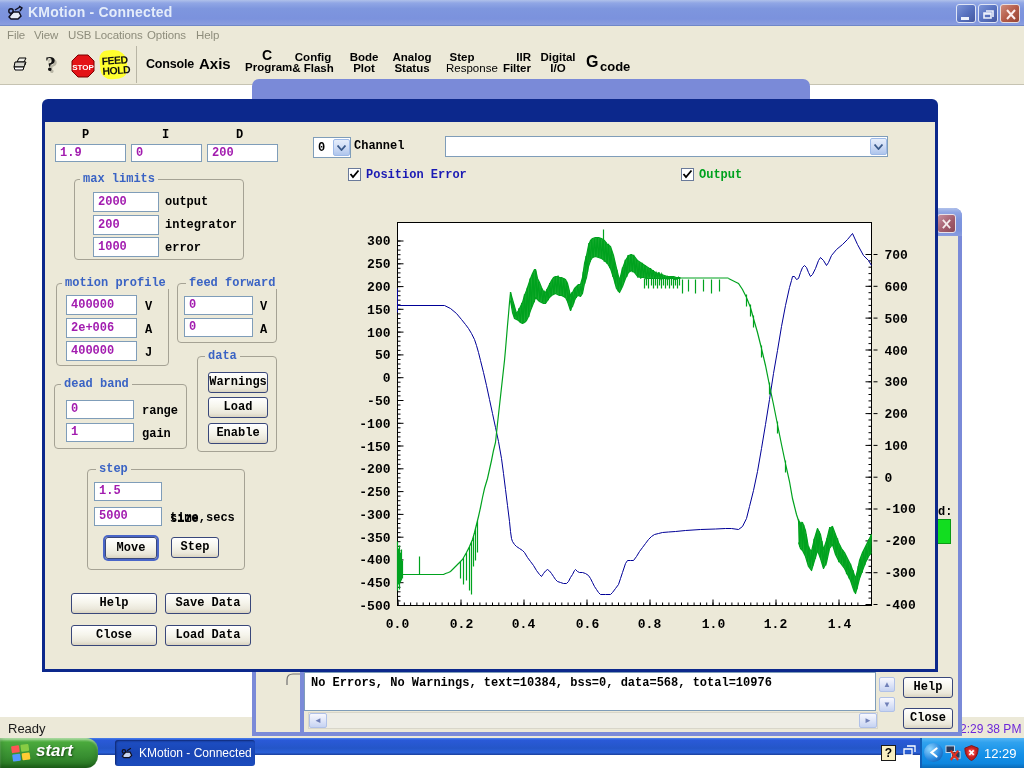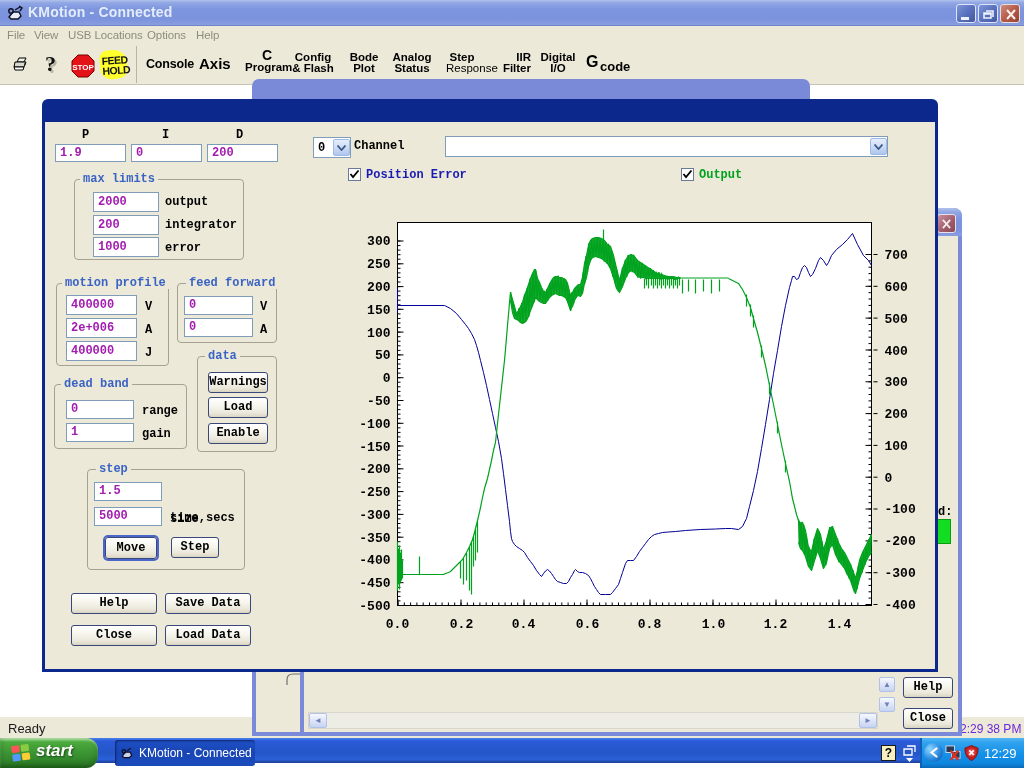--- a/index.html
+++ b/index.html
@@ -121,20 +121,23 @@
       <svg class="abs" style="left:3px;top:4px" width="11" height="10" viewBox="0 0 12 11">
           <path d="M2 1 L10 10 M10 1 L2 10" stroke="#f4ecec" stroke-width="2" fill="none"></path>
         </svg>
     </div>
   </div>
   <div class="abs" style="left:4px;top:28px;width:654px;height:496px;background:#ece9d8;">
 
     <div class="abs mono" style="left:634px;top:269px;font-size:12px;">d:</div>
     <div class="abs" style="left:633px;top:283px;width:14px;height:25px;background:#12dd20;border:1px solid #0a9a14;"></div>
 
+    <div class="abs" style="left:0px;top:436px;width:572px;height:39px;background:#fff;border:1px solid #7f9db9;">
+      <div class="abs mono" style="left:6px;top:3px;font-size:12px;">No Errors, No Warnings, text=10384, bss=0, data=568, total=10976</div>
+    </div>
     <div class="abs" style="left:575px;top:441px;width:16px;height:15px;background:linear-gradient(180deg,#f8f8fe,#c6d3f2);border:1px solid #b0c1e8;border-radius:2px;color:#7080b8;font-size:8px;text-align:center;line-height:14px;">▲</div>
     <div class="abs" style="left:575px;top:461px;width:16px;height:15px;background:linear-gradient(180deg,#f8f8fe,#c6d3f2);border:1px solid #b0c1e8;border-radius:2px;color:#7080b8;font-size:8px;text-align:center;line-height:14px;">▼</div>
     <div class="abs" style="left:4px;top:476px;width:570px;height:17px;background:#eeede5;border:1px solid #d8d6ca;">
       <div class="abs" style="left:0;top:0;width:18px;height:15px;background:linear-gradient(180deg,#f8f8fe,#c6d3f2);border:1px solid #b0c1e8;border-radius:2px;color:#7080b8;font-size:8px;text-align:center;line-height:14px;">◄</div>
       <div class="abs" style="left:550px;top:0;width:18px;height:15px;background:linear-gradient(180deg,#f8f8fe,#c6d3f2);border:1px solid #b0c1e8;border-radius:2px;color:#7080b8;font-size:8px;text-align:center;line-height:14px;">►</div>
     </div>
     <div class="xpbtn" style="left:599px;top:441px;width:50px;height:21px;line-height:19px;">Help</div>
     <div class="xpbtn" style="left:599px;top:472px;width:50px;height:21px;line-height:19px;">Close</div>
   </div>
 </div>
@@ -285,21 +288,21 @@
             <polygon points="443,310 445,313 447,312 450,320 453,337 456,341 459,328 462,318 465,324 468,339 471,330 474,318 477,316 480,324 483,332 486,338 489,342 492,348 495,354 498,362 500,368 502,360 504,350 507,342 510,336 513,330 516,324 516,342 513,346 510,352 507,360 504,368 502,376 500,383 498,379 495,370 492,364 489,358 486,354 483,350 480,344 477,334 474,338 471,352 468,358 465,348 462,340 459,350 456,360 453,356 450,346 447,340 445,338 443,332" fill="#0da826" fill-opacity="0.95" stroke="none"></polygon>
             <path d="M443.0,308.8 L444.3,336.3 L445.6,311.4 L446.9,338.6 L448.2,314.3 L449.5,344.0 L450.8,324.1 L452.1,351.7 L453.4,336.0 L454.7,357.2 L456.0,339.8 L457.3,355.3 L458.6,328.3 L459.9,348.1 L461.2,321.0 L462.5,340.3 L463.8,320.9 L465.1,347.9 L466.4,330.6 L467.7,355.9 L469.0,337.0 L470.3,354.9 L471.6,327.5 L472.9,343.1 L474.2,316.6 L475.5,334.8 L476.8,315.7 L478.1,337.0 L479.4,323.4 L480.7,344.4 L482.0,327.9 L483.3,351.8 L484.6,335.3 L485.9,352.8 L487.2,339.7 L488.5,355.9 L489.8,343.7 L491.1,363.6 L492.4,349.9 L493.7,368.0 L495.0,353.3 L496.3,373.5 L497.6,359.9 L498.9,381.6 L500.2,367.3 L501.5,378.6 L502.8,355.5 L504.1,366.9 L505.4,347.2 L506.7,362.3 L508.0,341.1 L509.3,354.8 L510.6,335.8 L511.9,348.9 L513.2,328.8 L514.5,344.1 L515.8,324.0" stroke="#00a21e" stroke-width="1.3" fill="none"></path>
             <path d="M443,310 L445,313 L447,312 L450,320 L453,337 L456,341 L459,328 L462,318 L465,324 L468,339 L471,330 L474,318 L477,316 L480,324 L483,332 L486,338 L489,342 L492,348 L495,354 L498,362 L500,368 L502,360 L504,350 L507,342 L510,336 L513,330 L516,324 M443,332 L445,338 L447,340 L450,346 L453,356 L456,360 L459,350 L462,340 L465,348 L468,358 L471,352 L474,338 L477,334 L480,344 L483,350 L486,354 L489,358 L492,364 L495,370 L498,379 L500,383 L502,376 L504,368 L507,360 L510,352 L513,346 L516,342" stroke="#00a21e" stroke-width="1.2" fill="none" stroke-linejoin="round"></path>
             <path d="M42,364 L88,364 M42,331 L42,380 M43,338 L43,374 M44,335 L44,379 M45,342 L45,372 M46,339 L46,370 M47,350 L47,368 M64,346 L64,364 M88,364 L90,363 L93,362 L95,361 L98,358 L101,355 L104,352 L107,349 L111,342 L114,336 L117,329 L119,322 L121,314 L123,306 L125,297 L127,287 L129,278 L132,268 L134,259 L136,250 L138,240 L140,232 L142,213 L144,195 L145,186 L146,177 L147,168 L148,159 L149,150 L150,139 L151,127 L152,115 L153,104 L154,92 L155,82 M105,351.0 L105,368 M108,347.2 L108,374 M111,342.0 L111,370 M114,336.0 L114,380 M116,331.3 L116,384 M118,325.5 L118,356 M120,318.0 L120,350 M122,310.0 L122,342 M248,19 L248,40 M325,67.5 L373,67.5 M289,68 L289,78 M291,68 L291,75 M293,68 L293,78 M296,68 L296,75 M298,68 L298,78 M300,68 L300,75 M302,68 L302,78 M304,68 L304,75 M306,68 L306,78 M308,68 L308,75 M310,68 L310,78 M312,68 L312,75 M314,68 L314,78 M316,68 L316,75 M318,68 L318,78 M320,68 L320,75 M322,68 L322,78 M324,68 L324,75 M327,69 L327,83 M333,69 L333,81 M340,69 L340,83 M348,69 L348,81 M356,69 L356,83 M364,69 L364,81 M373,68 L377,70 L380,71.5 L383,73 L387,79 L391,87 L395,97 L398,108 L402,122 L406,138 L410,155 L414,175 L418,194 L422,214 L426,234 L430,253 L434,271 L437,288 L441,304 L445,316 L447,323 L449,327 M391,84 L391,96 M395,94 L395,106 M398,105 L398,117 M406,135 L406,147 M414,172 L414,184 M422,211 L422,223 M430,250 L430,262" stroke="#00a21e" stroke-width="1.2" fill="none"></path>
           </g>
         </svg>
       </div>
   </div>
 </div>
 
-<div class="abs" id="taskbar" style="left:0;top:738px;width:1024px;height:25px;background:linear-gradient(180deg,#4d80e8 0%,#3a6ee4 6%,#2a5ad8 12%,#2456c8 60%,#2a60d8 85%,#1c3f9a 100%);">
+<div class="abs" id="taskbar" style="left:0;top:738px;width:1024px;height:17px;background:linear-gradient(180deg,#4d80e8 0%,#3a6ee4 6%,#2a5ad8 12%,#2456c8 60%,#2a60d8 85%,#1c3f9a 100%);">
 
   <div class="abs" style="left:0;top:0;width:98px;height:30px;border-radius:0 12px 12px 0;background:linear-gradient(180deg,#7fd06f 0%,#4aa93c 15%,#3c9434 50%,#2f8229 85%,#236b1e 100%);box-shadow:inset 0 -3px 6px rgba(0,40,0,.3), inset 0 2px 2px rgba(255,255,255,.4);">
 
     <svg class="abs" style="left:10px;top:4px" width="22" height="22" viewBox="0 0 22 22">
       <g transform="rotate(-8 11 11)">
         <rect x="2" y="3" width="8" height="7" rx="1" fill="#f55"></rect>
         <rect x="11.5" y="3" width="8" height="7" rx="1" fill="#8c4"></rect>
         <rect x="2" y="11.5" width="8" height="7" rx="1" fill="#59f"></rect>
         <rect x="11.5" y="11.5" width="8" height="7" rx="1" fill="#fc3"></rect>
       </g>

